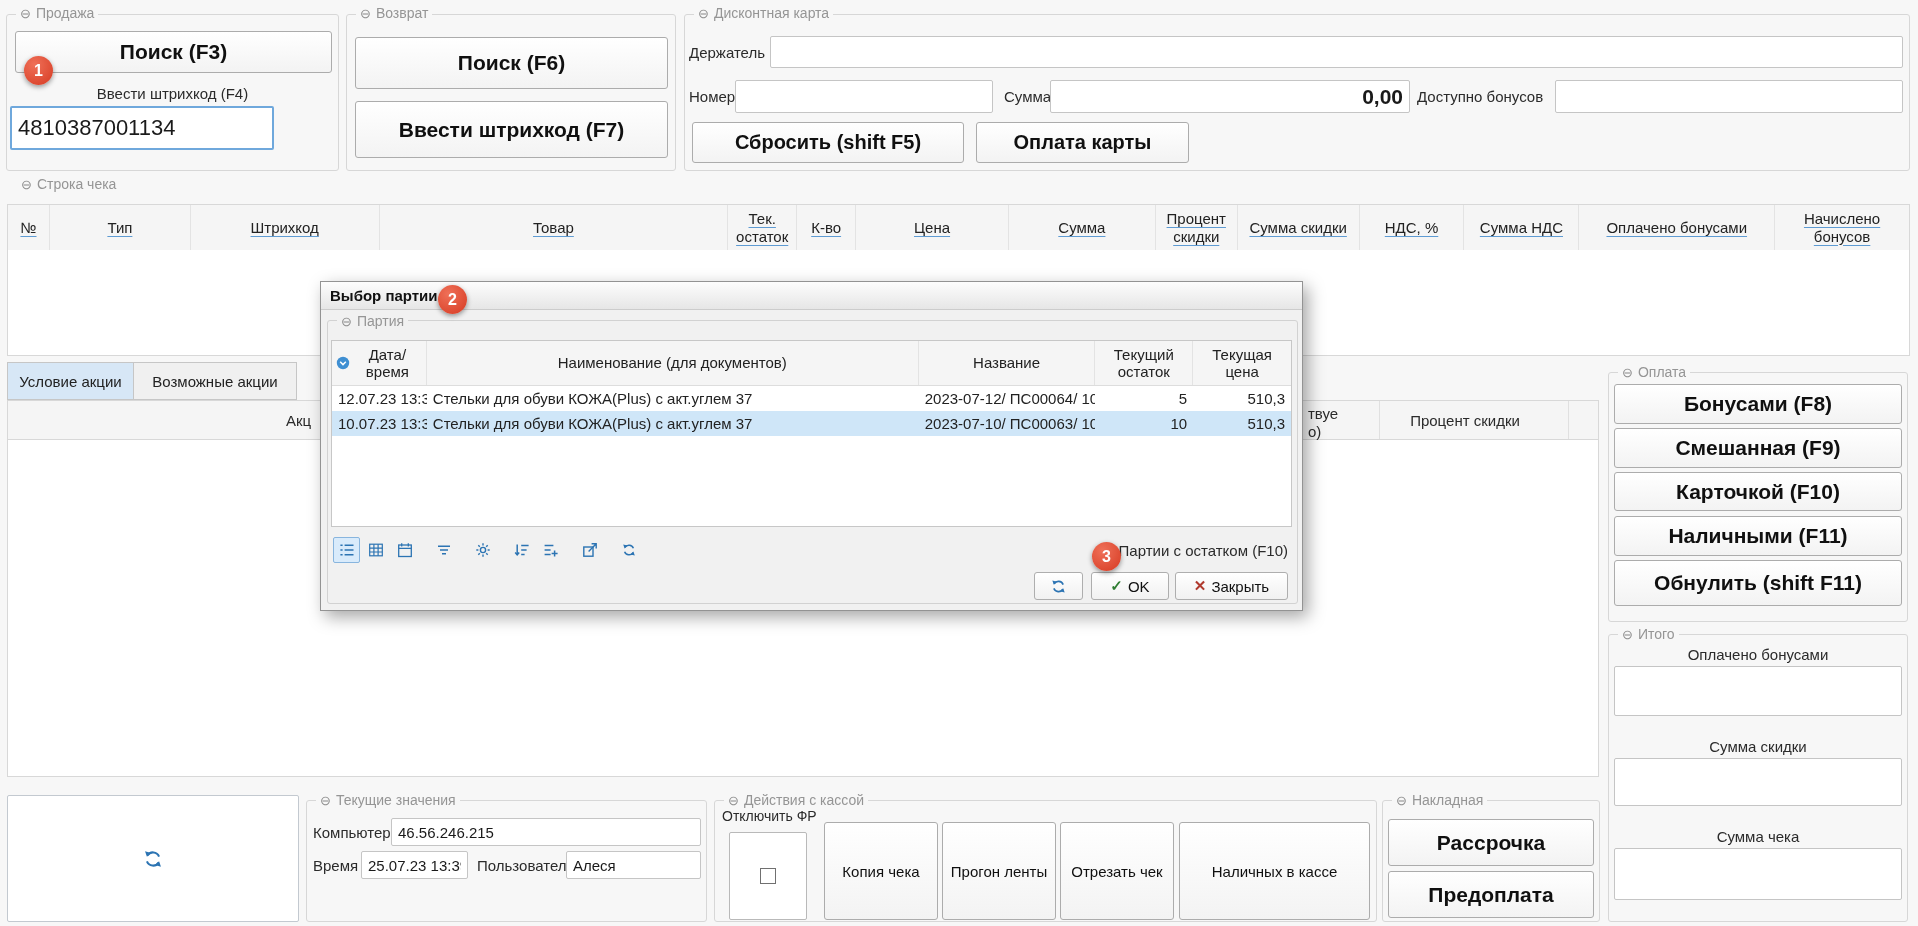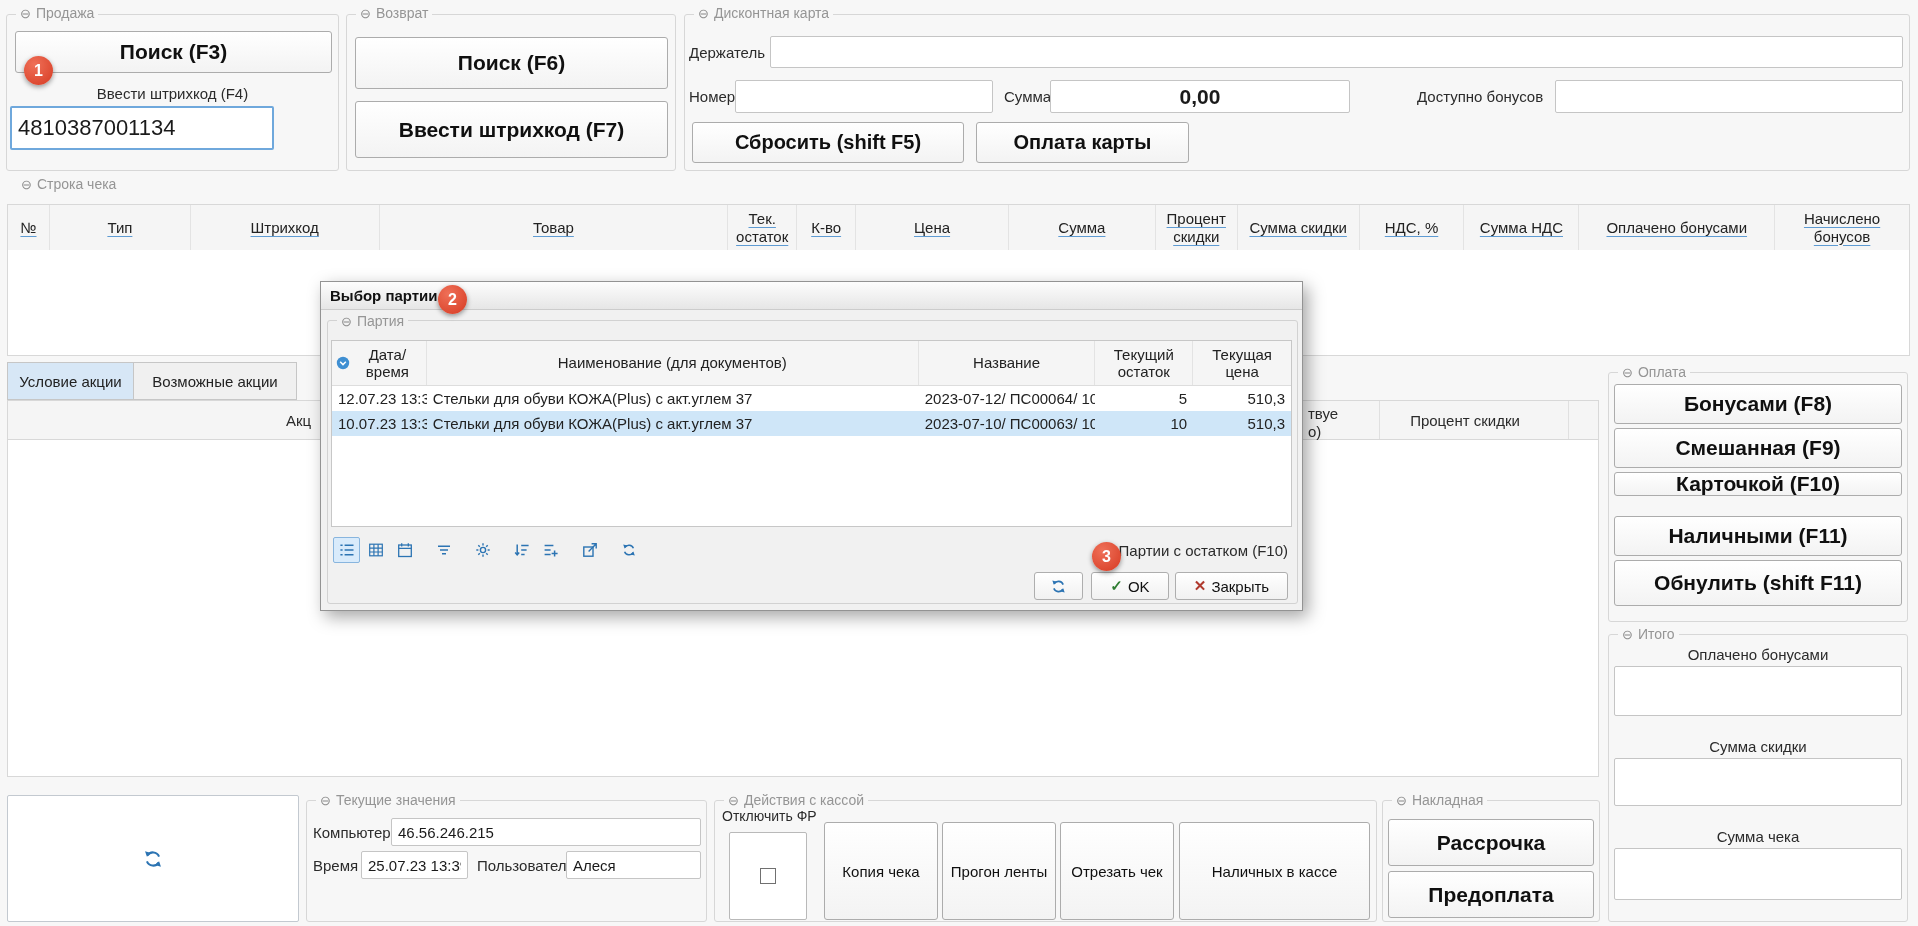--- a/index.html
+++ b/index.html
@@ -73,21 +73,21 @@
   <div class="group" style="left:684px;top:14px;width:1226px;height:157px;"></div>
   <div class="grp-label" style="left:694px;top:5px;">
     <span class="gico">⊖</span>
     <span>Дисконтная карта</span>
   </div>
   <div class="lbl" style="left:689px;top:44px;">Держатель</div>
   <input class="input" style="left: 770px; top: 36px; width: 1133px; height: 32px;" value="">
   <div class="lbl" style="left:689px;top:88px;">Номер</div>
   <input class="input" style="left: 735px; top: 80px; width: 258px; height: 33px;" value="">
   <div class="lbl" style="left:1004px;top:88px;">Сумма</div>
-  <input class="input" style="left: 1050px; top: 80px; width: 300px; height: 33px; text-align: center; font-weight: bold; font-size: 21px;" value="0,00">
+  <input class="input" style="left: 1050px; top: 80px; width: 360px; height: 33px; text-align: right; font-weight: bold; font-size: 21px;" value="0,00">
   <div class="lbl" style="left:1417px;top:88px;">Доступно бонусов</div>
   <input class="input" style="left: 1555px; top: 80px; width: 348px; height: 33px;" value="">
   <div class="btn btn-lg" style="left:692px;top:122px;width:272px;height:41px;">Сбросить (shift F5)</div>
   <div class="btn btn-lg" style="left:976px;top:122px;width:213px;height:41px;">Оплата карты</div>
 
   <div class="grp-label" style="left:17px;top:176px;">
     <span class="gico">⊖</span>
     <span>Строка чека</span>
   </div>
   <div class="rc-head">
@@ -151,21 +151,21 @@
   <div class="lbl lbl-c" style="left:1385px;top:412px;width:160px;">Процент скидки</div>
   <div class="promo-body"></div>
 
   <div class="group" style="left:1608px;top:372px;width:300px;height:250px;"></div>
   <div class="grp-label" style="left:1618px;top:364px;">
     <span class="gico">⊖</span>
     <span>Оплата</span>
   </div>
   <div class="btn btn-xl" style="left:1614px;top:384px;width:288px;height:40px;">Бонусами (F8)</div>
   <div class="btn btn-xl" style="left:1614px;top:428px;width:288px;height:40px;">Смешанная (F9)</div>
-  <div class="btn btn-xl" style="left:1614px;top:472px;width:288px;height:24px;">Карточкой (F10)</div>
+  <div class="btn btn-xl" style="left:1614px;top:472px;width:288px;height:39px;">Карточкой (F10)</div>
   <div class="btn btn-xl" style="left:1614px;top:516px;width:288px;height:40px;">Наличными (F11)</div>
   <div class="btn btn-xl" style="left:1614px;top:560px;width:288px;height:46px;">Обнулить (shift F11)</div>
 
   <div class="group" style="left:1608px;top:634px;width:300px;height:288px;"></div>
   <div class="grp-label" style="left:1618px;top:626px;">
     <span class="gico">⊖</span>
     <span>Итого</span>
   </div>
   <div class="lbl lbl-c" style="left:1608px;top:646px;width:300px;">Оплачено бонусами</div>
   <input class="input" style="left: 1614px; top: 666px; width: 288px; height: 50px;" value="">

